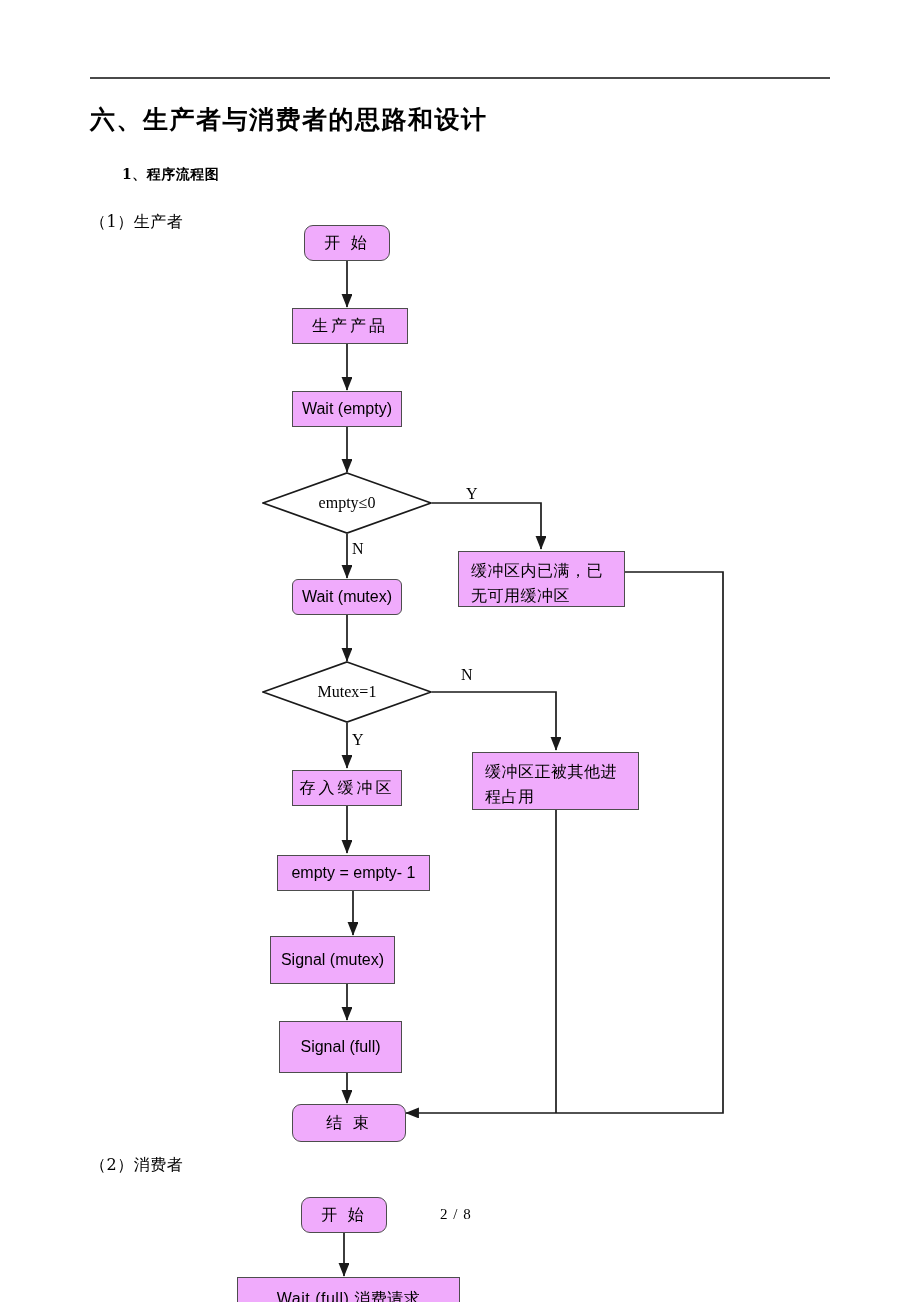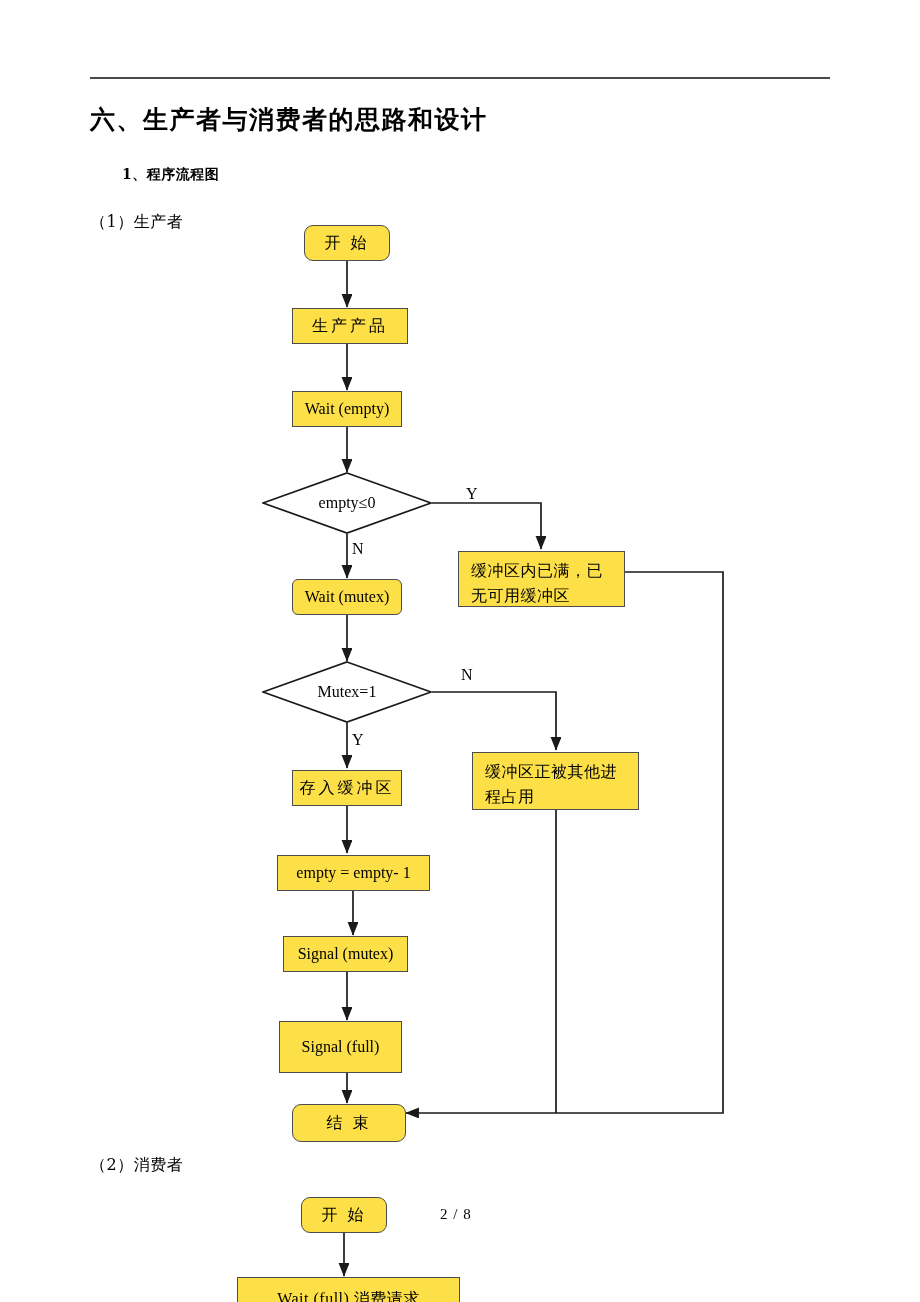--- a/index.html
+++ b/index.html
@@ -74,28 +74,28 @@
     width: 920px;
     height: 1302px;
     pointer-events: none;
   }
 
   
   .node {
     position: absolute;
     box-sizing: border-box;
     border: 1.6px solid #4d4d4d;
-    background: #fde047;
+    background: #f0abfc;
     display: flex;
     align-items: center;
     justify-content: center;
     text-align: center;
     font-size: 16px;
     line-height: 1.45;
-    font-family: Liberation Serif, serif;
+    font-family: Liberation Sans, sans-serif;
   }
   .node.rounded {
     border-radius: 9px;
   }
   .node.cn {
     letter-spacing: 3px;
   }
   .node.multiline {
     display: block;
     text-align: left;
@@ -212,21 +212,21 @@
 
 <div class="node multiline" style="left:472px; top:752px; width:167px; height:58px; font-size:16px;">
   <div>缓冲区正被其他进</div>
   <div>程占用</div>
 </div>
 
 <div class="node cn" style="left:292px; top:770px; width:110px; height:36px;">存入缓冲区</div>
 
 <div class="node" style="left:277px; top:855px; width:153px; height:36px;">empty = empty- 1</div>
 
-<div class="node" style="left:283px; top:936px; width:125px; height:36px;">Signal (mutex)</div>
+<div class="node" style="left:270px; top:936px; width:125px; height:48px;">Signal (mutex)</div>
 
 <div class="node" style="left:279px; top:1021px; width:123px; height:52px;">Signal (full)</div>
 
 <div class="node rounded cn" style="left:292px; top:1104px; width:114px; height:38px;">结 束</div>
 
 <div class="branch-letter" style="left:466px; top:485px;">Y</div>
 <div class="branch-letter" style="left:352px; top:540px;">N</div>
 <div class="branch-letter" style="left:461px; top:666px;">N</div>
 <div class="branch-letter" style="left:352px; top:731px;">Y</div>
 

